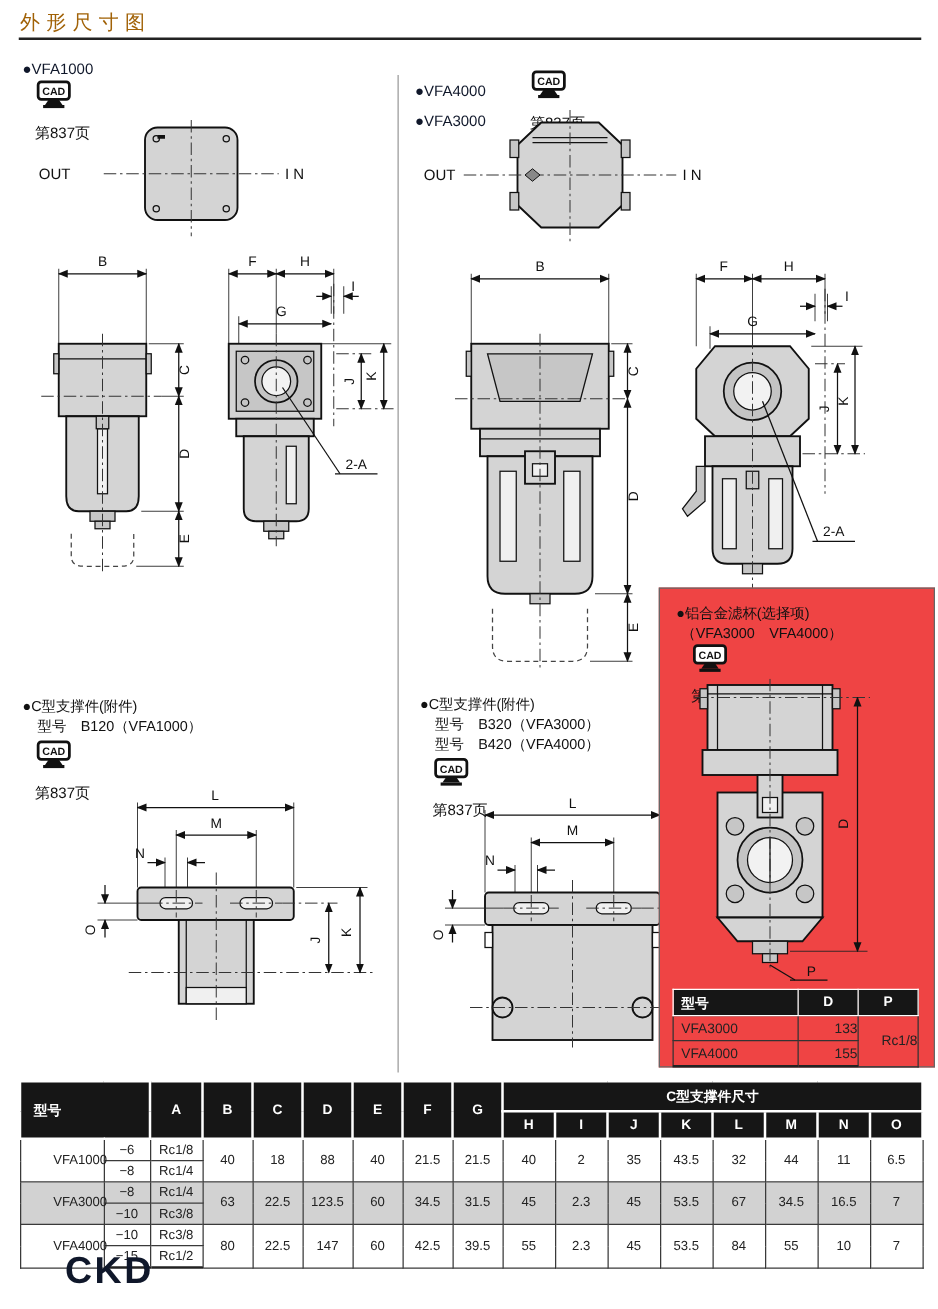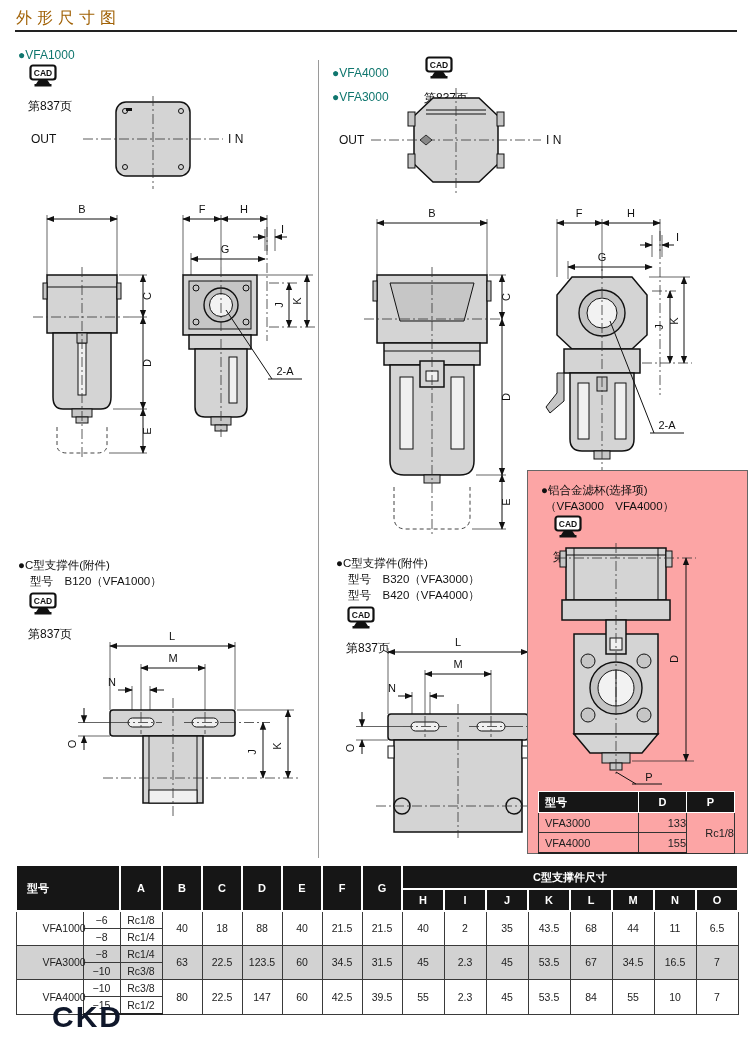--- a/index.html
+++ b/index.html
@@ -2,37 +2,37 @@
 <html><head>
 <meta charset="utf-8">
 <style>
   html,body{margin:0;padding:0;background:#fff;}
   .page{position:relative;width:750px;height:1047px;background:#fff;overflow:hidden;
         font-family:"Liberation Sans","DejaVu Sans",sans-serif;color:#1a1a1a;}
   .abs{position:absolute;}
   .title{font-size:16px;letter-spacing:5px;color:#a16207;}
   .rule{height:2px;background:#222;}
   .vdiv{width:1px;background:#9a9a9a;}
-  .item{font-size:12px;color:#0f766e;}
+  .item{font-size:12px;color:#0f172a;}
   .secline{font-size:11.5px;color:#111;}
   .cadrow{display:flex;align-items:flex-start;gap:7px;flex-direction:column;}
   .ref{font-size:12px;color:#111;padding-top:4px;}
   svg text{font-family:"Liberation Sans",sans-serif;}
   .dimtxt{font-size:11px;fill:#111;}
   .lbltxt{font-size:12px;fill:#111;}
   .cadtxt{font-size:8.5px;font-weight:bold;fill:#111;}
   .dim{stroke:#111;stroke-width:1;}
   .ext{stroke:#222;stroke-width:0.7;}
   .dd{stroke:#333;stroke-width:0.8;stroke-dasharray:10 3 2 3;fill:none;}
   .dsh{stroke:#444;stroke-width:1;stroke-dasharray:4 3;fill:none;}
   .body{fill:#d4d4d4;stroke:#111;stroke-width:1.5;}
   .body2{fill:#c6c6c6;stroke:#111;stroke-width:1;}
   .win{fill:#f0f0f0;stroke:#111;stroke-width:1;}
   .inner{fill:none;stroke:#111;stroke-width:1;}
-  .bowlbox{border:1px solid #666;background:#fca5a5;}
+  .bowlbox{border:1px solid #666;background:#ef4444;}
   table.mt{border-collapse:collapse;table-layout:fixed;font-size:10.5px;}
   .mt th{background:#161616;color:#fff;border:2px solid #fff;font-weight:bold;font-size:11px;padding:0;}
   .mt th.thl{text-align:left;padding-left:10px;}
   .mt td{border:1px solid #3a3a3a;text-align:center;padding:1px 0;height:14px;line-height:1;color:#222;background:#fff;}
   .mt td.model{text-align:left;padding-left:26px;}
   .mt tr.sh td{background:#d2d2d2;}
   .mt tbody tr.last td{border-bottom:2.5px solid #222;}
   table.st{border-collapse:collapse;table-layout:fixed;font-size:11px;}
   .st th{background:#161616;color:#fff;border:1.5px solid #fff;font-weight:bold;height:20px;padding:0;}
   .st th.stl{text-align:left;padding-left:6px;}
@@ -496,21 +496,21 @@
         <td rowspan="2">40</td>
         <td rowspan="2">18</td>
         <td rowspan="2">88</td>
         <td rowspan="2">40</td>
         <td rowspan="2">21.5</td>
         <td rowspan="2">21.5</td>
         <td rowspan="2">40</td>
         <td rowspan="2">2</td>
         <td rowspan="2">35</td>
         <td rowspan="2">43.5</td>
-        <td rowspan="2">68</td>
+        <td rowspan="2">32</td>
         <td rowspan="2">44</td>
         <td rowspan="2">11</td>
         <td rowspan="2">6.5</td>
       </tr>
       <tr>
         <td>−8</td>
         <td>Rc1/4</td>
       </tr>
       <tr class="sh">
         <td rowspan="2" class="model">VFA3000</td>

